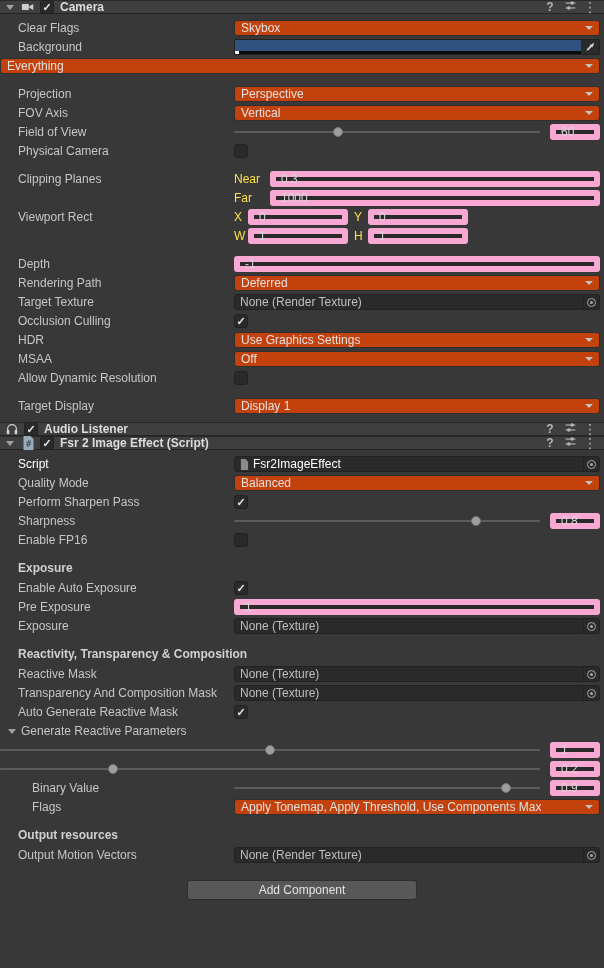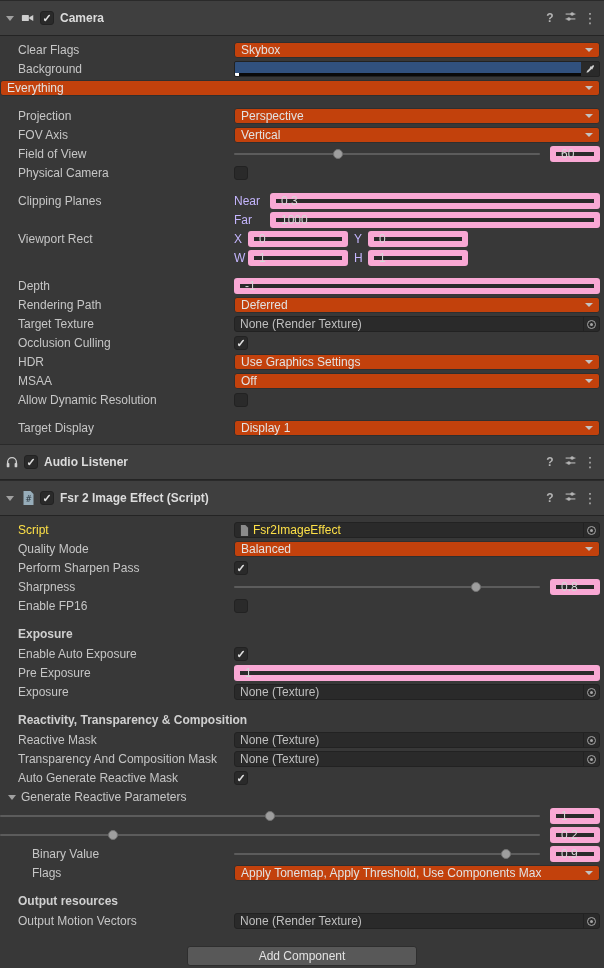--- a/index.html
+++ b/index.html
@@ -8,21 +8,21 @@
     background:#383838;
     font-family:"Liberation Sans", sans-serif;
     font-size:12px;
     color:#c8c8c8;
     -webkit-font-smoothing:antialiased;
   }
   .inspector { width:604px; height:968px; background:#383838; overflow:hidden; }
 
   
   .comp-header {
-    height:36px; background:#3f3f3f;
+    height:14px; background:#3f3f3f;
     border-top:1px solid #2a2a2a; border-bottom:1px solid #242424;
     display:flex; align-items:center; padding:0 6px 0 4px; gap:4px;
   }
   .comp-title { font-weight:bold; color:#dcdcdc; margin-left:2px; white-space:nowrap; }
   .header-spacer { flex:1; }
   .header-icon { color:#b4b4b4; width:16px; text-align:center; cursor:default; }
   .help-glyph { font-weight:bold; font-size:12px; }
   .kebab-glyph { font-size:14px; line-height:14px; }
   .comp-icon { width:16px; height:16px; display:flex; align-items:center; justify-content:center; }
 
@@ -35,21 +35,21 @@
   
   .content { padding-top:4px; }
   .content.cam { padding-bottom:6px; }
   .row { display:flex; align-items:center; height:18px; margin:1px 4px 1px 0; }
   .label {
     width:234px; flex:0 0 234px; padding-left:18px; color:#c6c6c6;
     white-space:nowrap; overflow:hidden;
   }
   .label.ind { padding-left:32px; }
   .label.fold { padding-left:8px; display:flex; align-items:center; gap:5px; }
-  .label.disabled, .disabled .obj-text { color:#fde047; }
+  .label.disabled, .disabled .obj-text { color:#ffffff; }
   .fa { flex:1; display:flex; align-items:center; height:100%; min-width:0; }
   .gap { height:8px; }
   .section-header {
     height:20px; display:flex; align-items:center; padding-left:18px;
     font-weight:bold; color:#d0d0d0;
   }
 
   
   .dropdown {
     flex:1; height:16px; background:#c2410c; border:1px solid #2f2f2f; border-radius:3px;
@@ -99,21 +99,21 @@
 
   .colorfield {
     flex:1; height:16px; display:flex; align-items:stretch;
     border:1px solid #222222; border-radius:2px; overflow:hidden; background:#2a2a2a;
   }
   .color-swatch { flex:1; position:relative; }
   .alpha-bar { position:absolute; left:0; right:0; bottom:0; height:3px; background:#0a0a0a; }
   .alpha-fill { height:100%; width:4px; background:#ffffff; }
   .eyedropper { flex:0 0 18px; display:flex; align-items:center; justify-content:center; }
 
-  .sub-label { color:#c4b5fd; flex:0 0 auto; }
+  .sub-label { color:#fde047; flex:0 0 auto; }
   .sub-label.nf { width:36px; }
   .sub-label.xy { width:14px; }
   .rect-field { flex:0 0 100px; margin-right:6px; }
 
   
   .add-wrap { display:flex; justify-content:center; margin-top:16px; }
   .add-btn {
     width:230px; height:20px; background:#585858; border:1px solid #2e2e2e; border-radius:3px;
     color:#e2e2e2; font-size:12px; display:flex; align-items:center; justify-content:center;
     font-family:"Liberation Sans", sans-serif; cursor:default;

